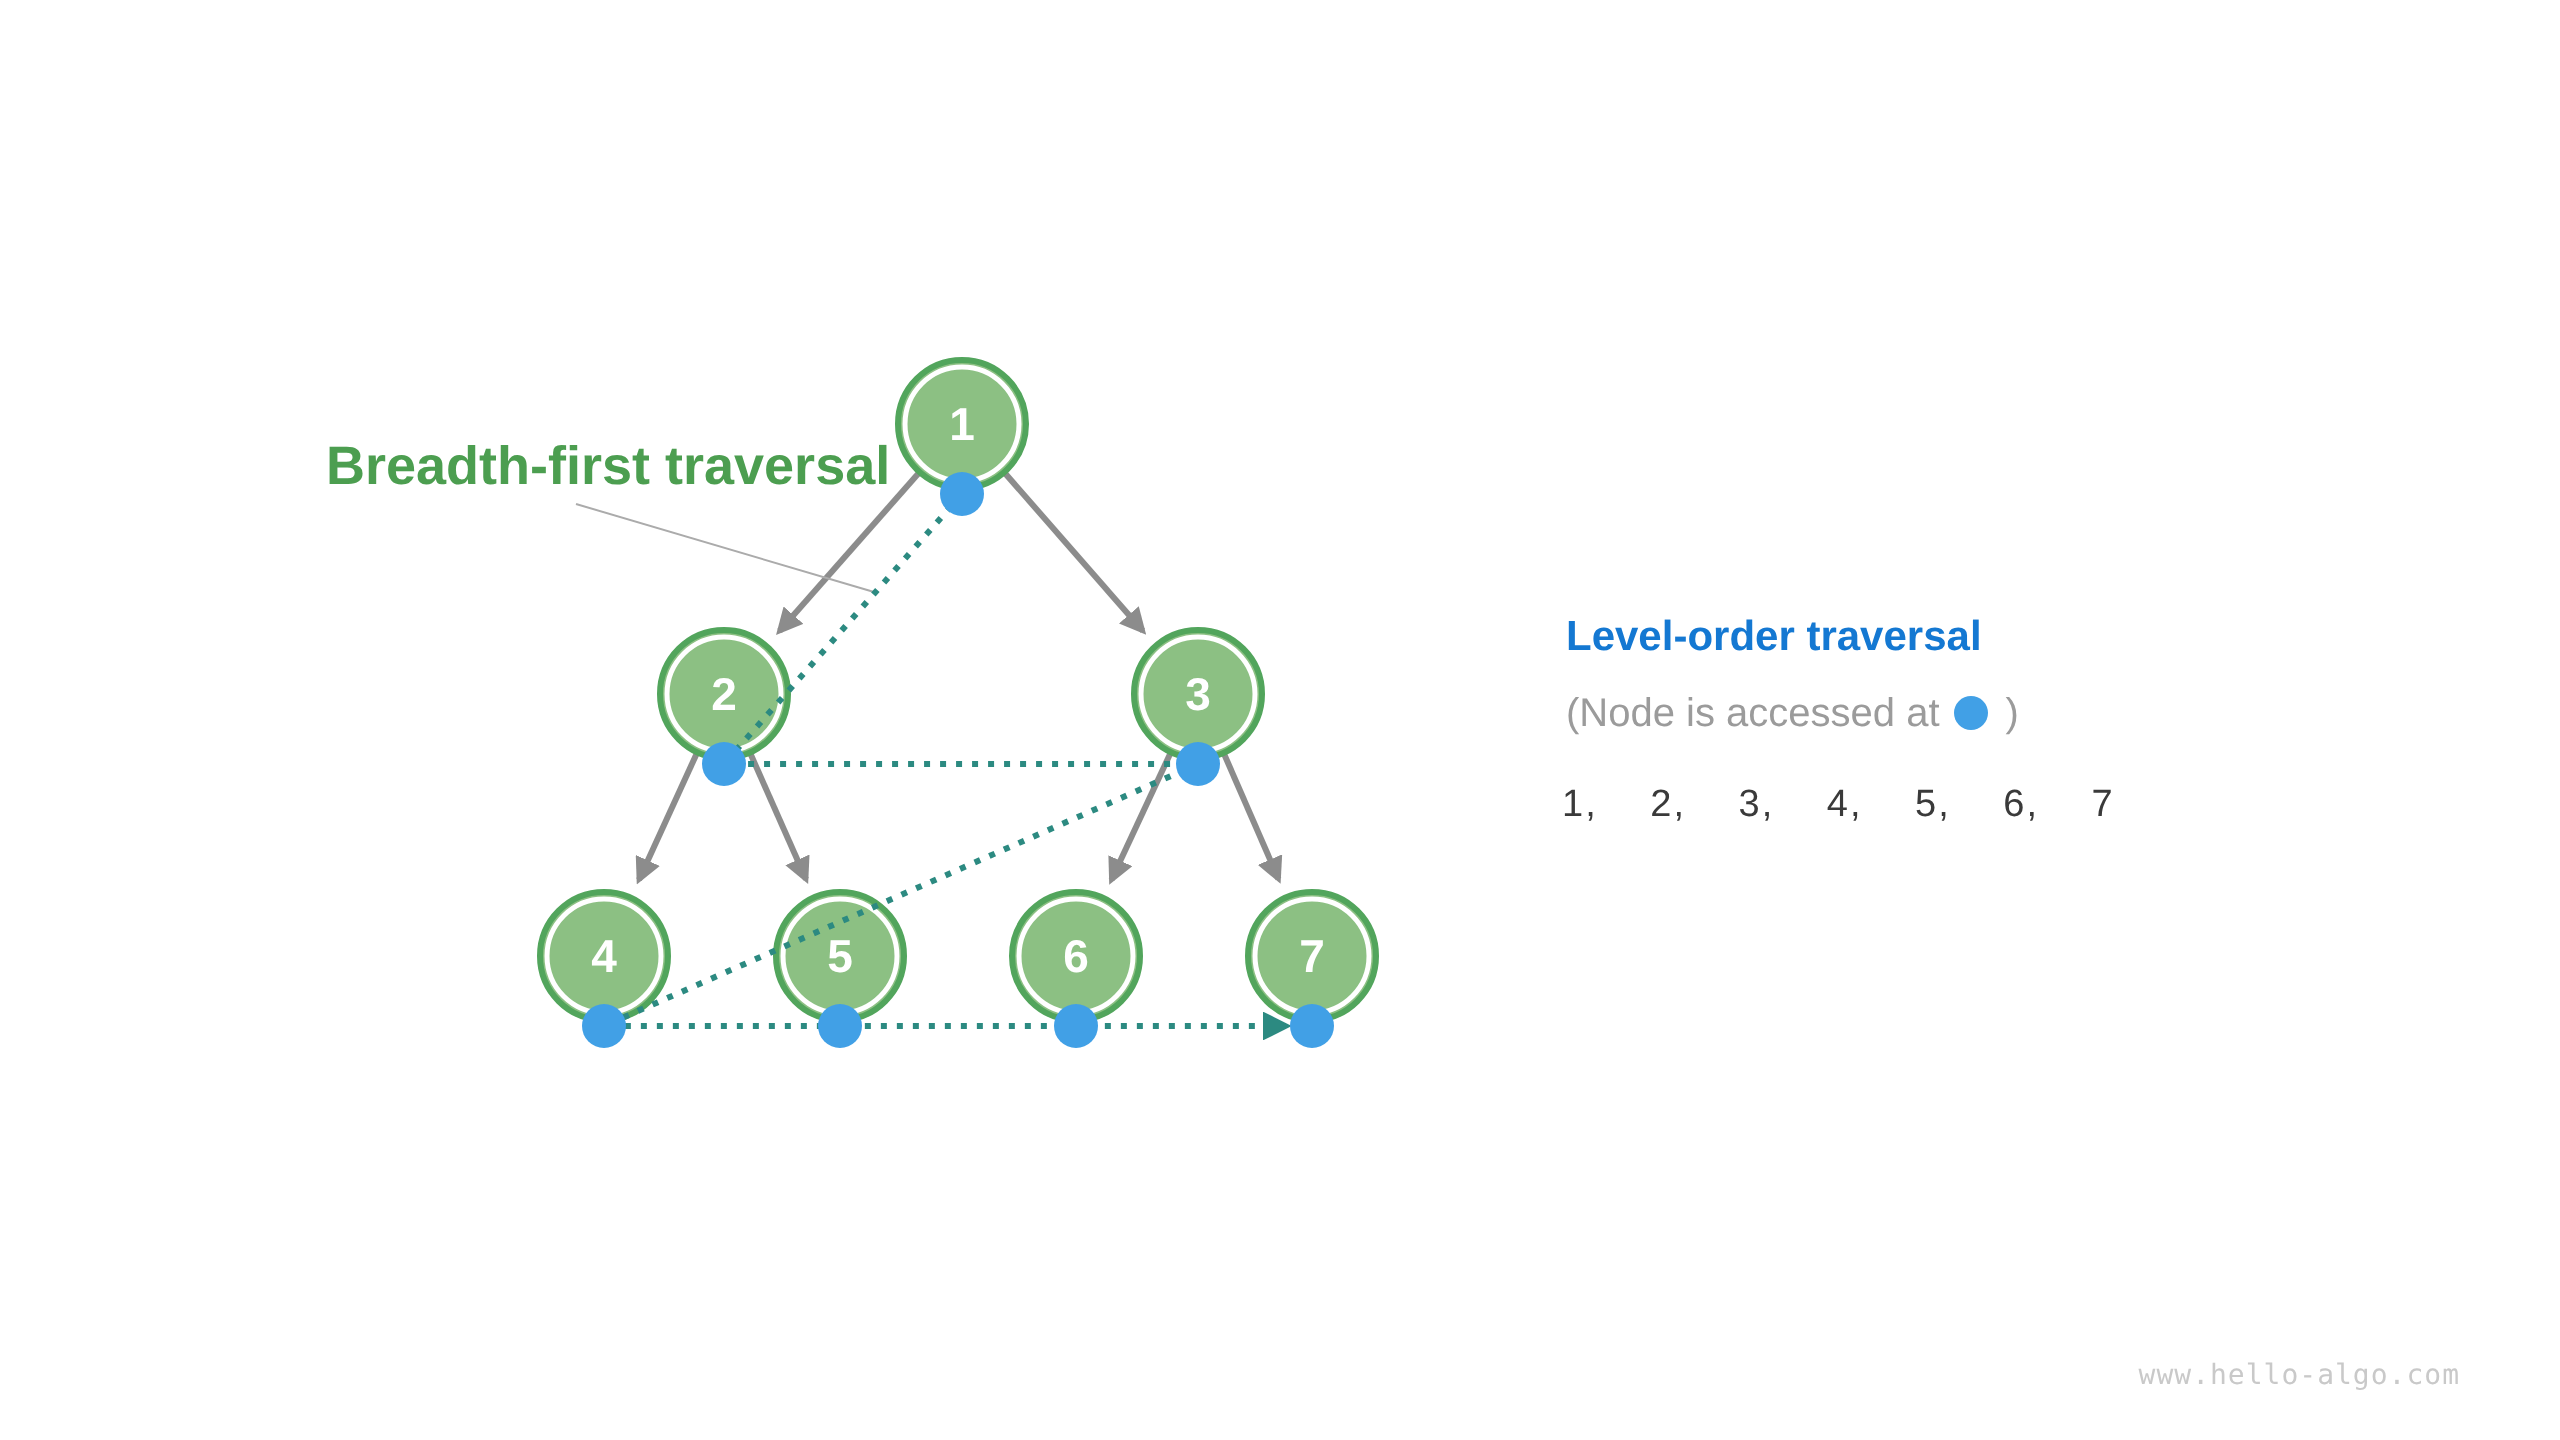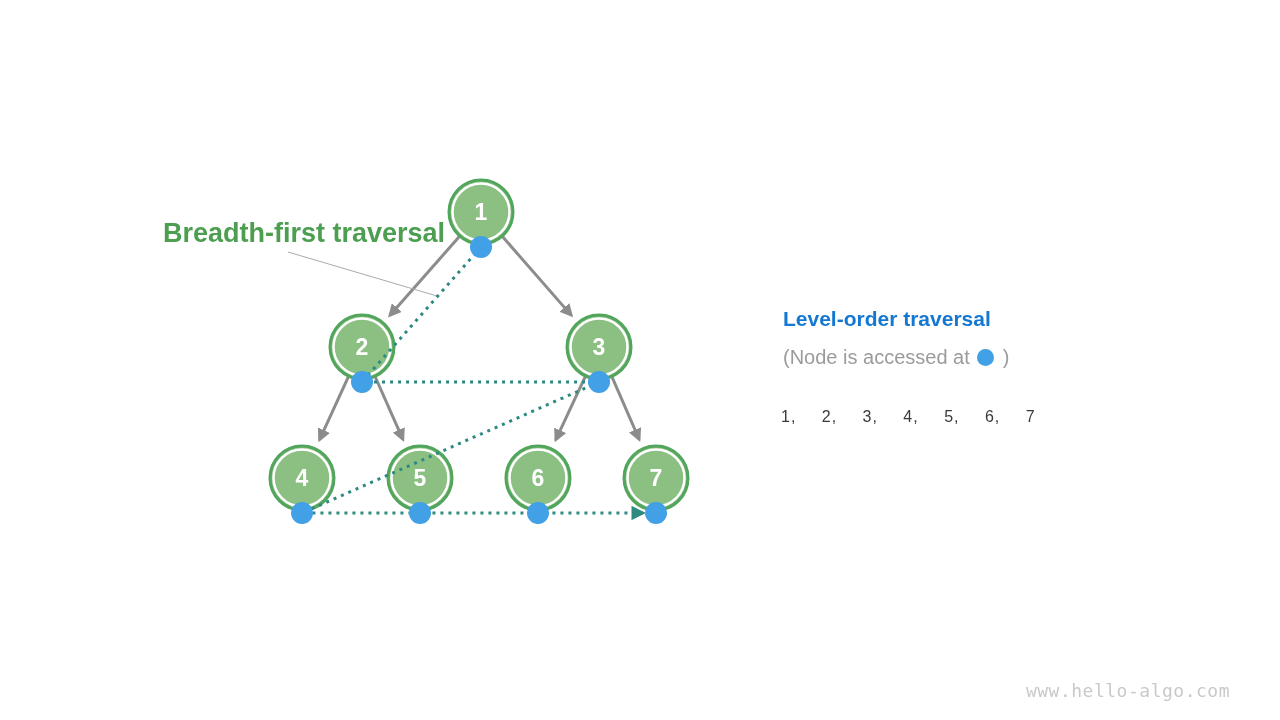--- a/index.html
+++ b/index.html
@@ -28,29 +28,29 @@
     left: 783px; top: 344px;
     font-size: 20px; line-height: 26px;
     color: var(--note-gray);
   }
   .note-dot {
     display: inline-block; width: 17px; height: 17px;
     border-radius: 50%; background: var(--dot-blue);
     vertical-align: -2px; margin: 0 9px 0 7px;
   }
   .sequence {
-    left: 781px; top: 404px;
-    font-size: 16px; line-height: 26px;
+    left: 781px; top: 390px;
+    font-size: 19px; line-height: 26px;
     color: var(--seq-color);
     word-spacing: 20px; letter-spacing: 1px;
   }
   .watermark {
     right: 50px; top: 680px;
     font-family: "DejaVu Sans Mono", monospace;
-    font-size: 18px; letter-spacing: 0.5px;
+    font-size: 14px; letter-spacing: 0.5px;
     color: var(--watermark-gray);
   }
 </style>
 </head>
 <body style="--green-title: #4C9E50; --blue-title: #1478D2; --note-gray: #9B9B9B; --dot-blue: #41A0E6; --seq-color: #3A3A3A; --watermark-gray: #C9C9C9;">
 
 <div class="stage">
 
   <svg class="diagram" width="1280" height="720">
     <defs>

